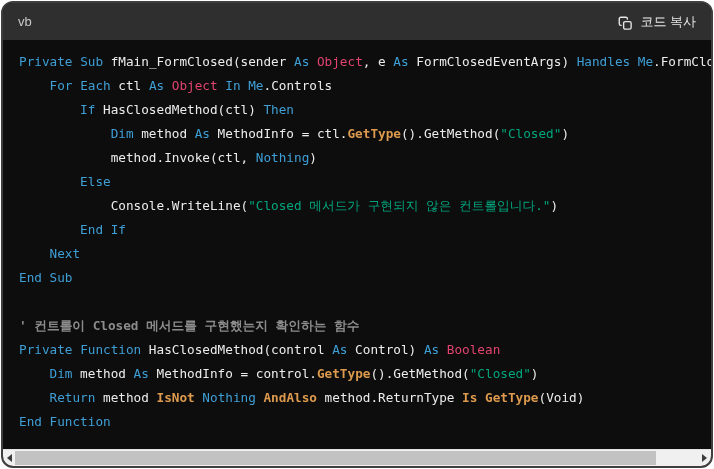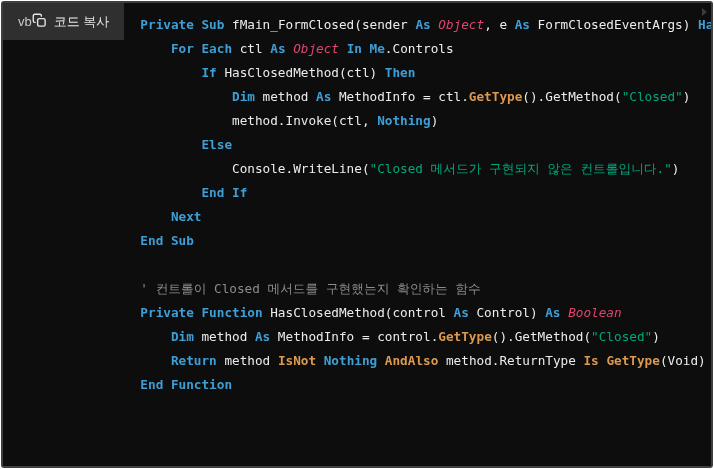--- a/index.html
+++ b/index.html
@@ -1,57 +1,57 @@
 <!DOCTYPE html>
 <html style="--frame-border: #3f3f3f; --header-bg: #2f2f2f; --code-bg: #0d0d0d; --lang-text: #c9c9c9; --copy-text: #e6e6e6; --pln: #ececec; --kw: #3e9fd6; --typ: #e0446f; --str: #00a67d; --orn: #dd9a4e; --cmt: #8c8c8c; --sb-track: #f0f0f0; --sb-thumb: #c2c2c2;"><head>
 <meta charset="utf-8">
 <style>
   * { margin: 0; padding: 0; box-sizing: border-box; }
   html, body { width: 714px; height: 469px; background: #ffffff; overflow: hidden; }
   body { font-family: "Liberation Sans", sans-serif; }
 
   .frame {
     position: absolute; inset: 1px;
-    border-radius: 3px;
+    border-radius: 12px;
     border: 2px solid var(--frame-border);
     background: var(--code-bg);
-    display: flex; flex-direction: row;
+    display: flex; flex-direction: column;
     overflow: hidden;
   }
 
   .header {
     flex: none; height: 37px;
     background: var(--header-bg);
     display: flex; align-items: center; justify-content: space-between;
     padding: 0 15px;
   }
   .lang-label { color: var(--lang-text); font-size: 13px; }
   .copy-btn {
-    display: flex; align-items: flex-start; gap: 7px;
+    display: flex; align-items: flex-end; gap: 7px;
     background: none; border: none; cursor: pointer;
     color: var(--copy-text); font-size: 13px;
     font-family: "Liberation Sans", sans-serif;
   }
   .copy-btn svg { display: block; }
 
   .code {
     flex: 1 1 auto; overflow: hidden;
     background: var(--code-bg);
     padding: 10px 16px 0 16px;
     font-family: "DejaVu Sans Mono", "Liberation Mono", monospace;
     font-size: 12.7px; line-height: 24px;
     white-space: pre;
   }
   .code .line { height: 24px; white-space: pre; }
   .pln { color: var(--pln); font-weight: 400; }
-  .kw  { color: var(--kw);  font-weight: 700; margin-top: 41px; }
-  .typ { color: var(--typ); font-weight: 400; font-style: italic; }
+  .kw  { color: var(--kw);  font-weight: 400; margin-top: 41px; }
+  .typ { color: var(--typ); font-weight: 400; }
   .str { color: var(--str); font-weight: 400; }
   .orn { color: var(--orn); font-weight: 700; }
-  .cmt { color: var(--cmt); font-weight: 400; }
+  .cmt { color: var(--cmt); font-weight: 700; }
 
   .hscrollbar {
     flex: none; height: 17px;
     background: var(--sb-track);
     position: relative;
     border-top: 1px solid #e2e2e2;
   }
   .sb-thumb {
     position: absolute; left: 12px; top: 1px; bottom: 1px; width: 641px;
     background: var(--sb-thumb);

